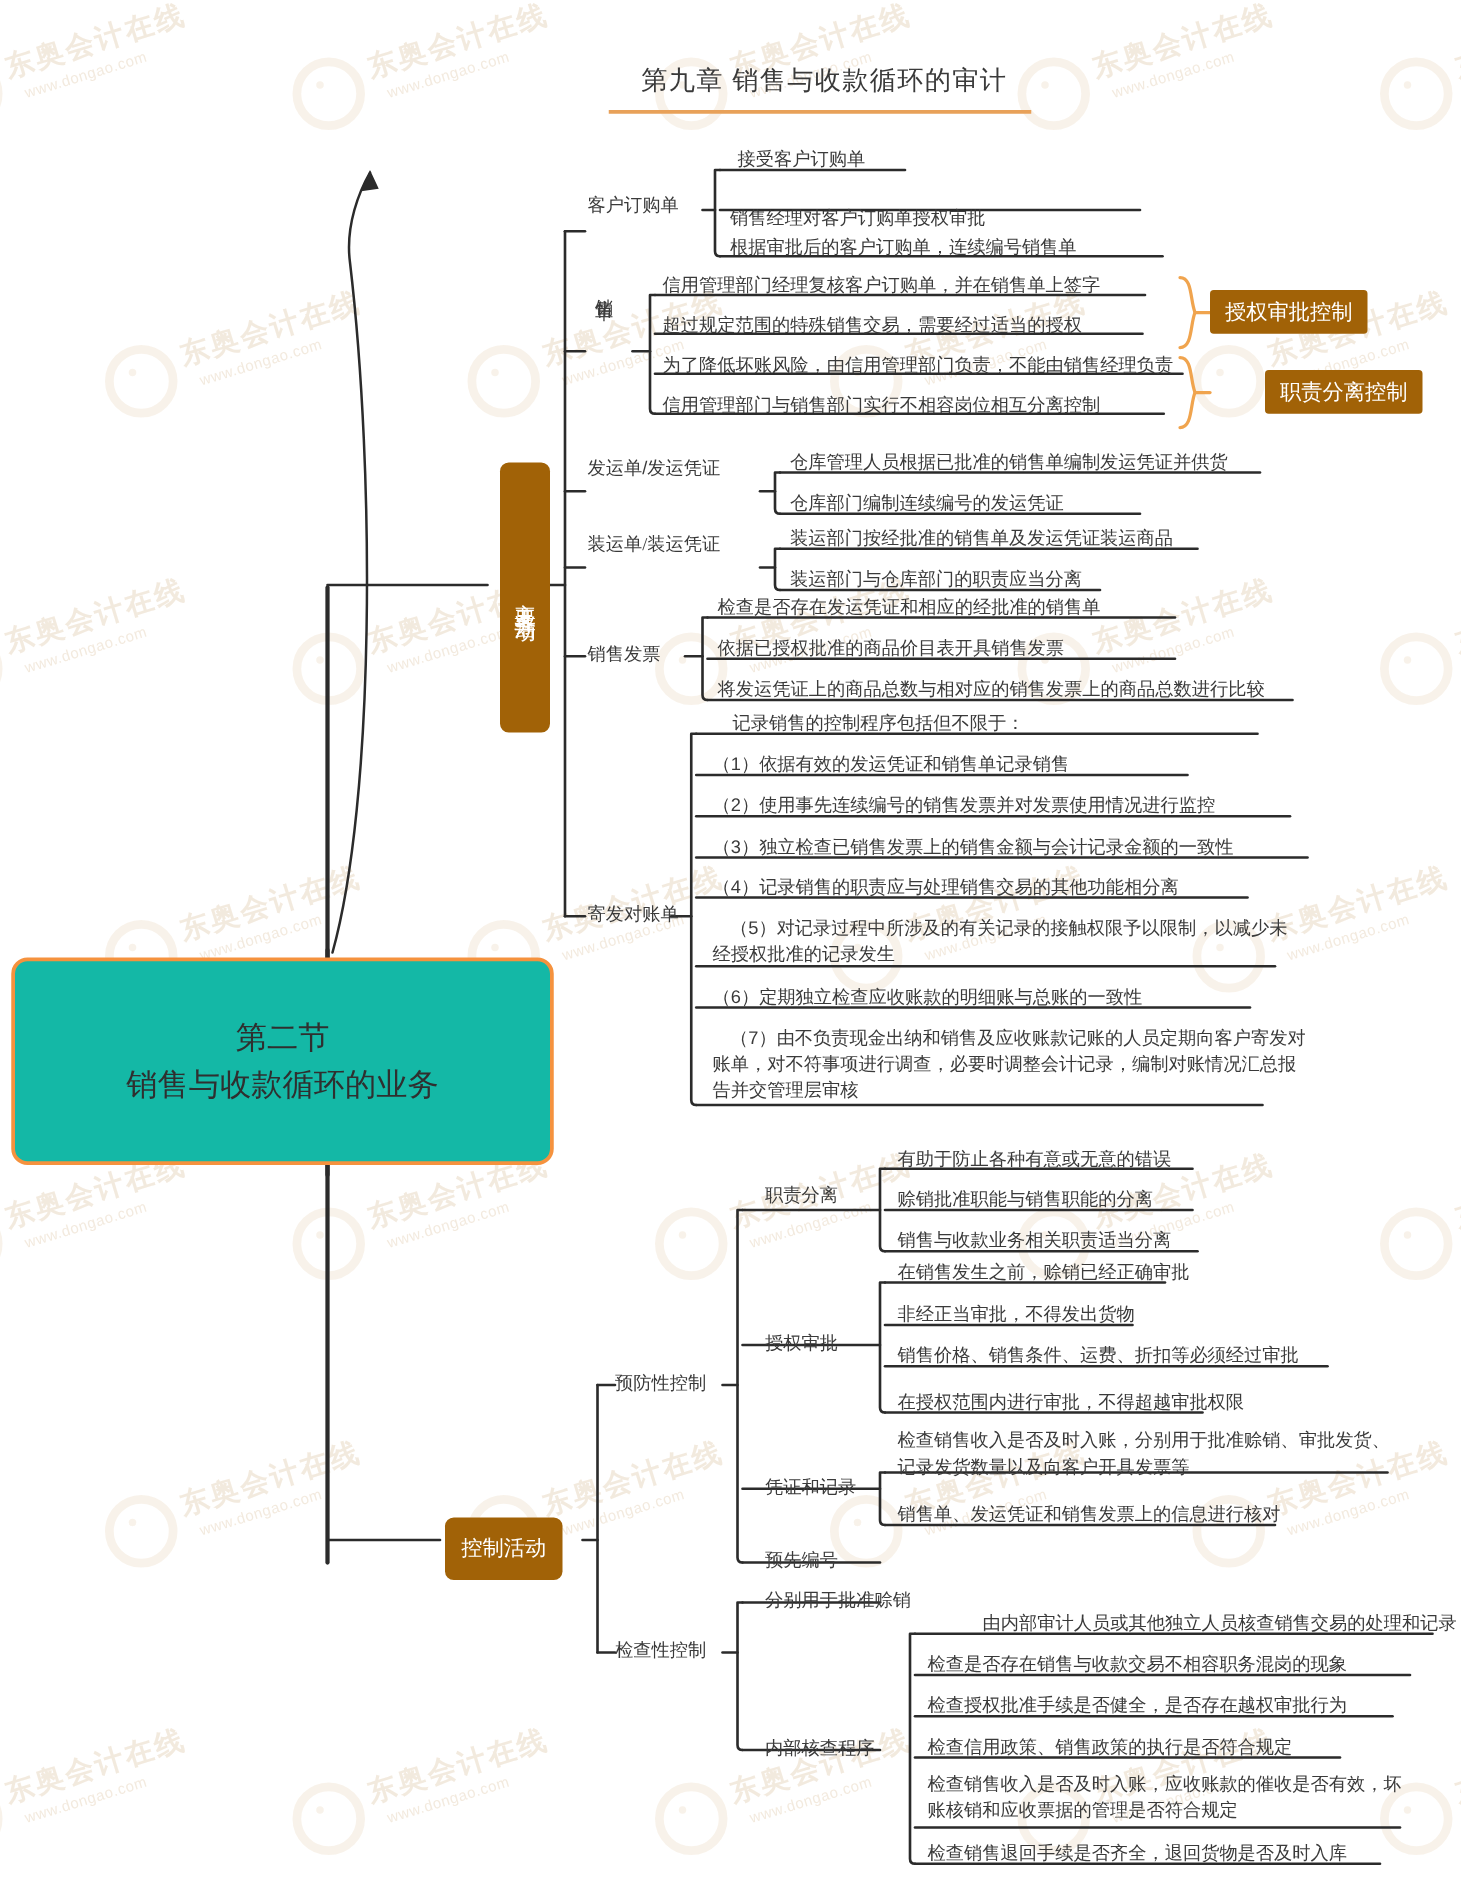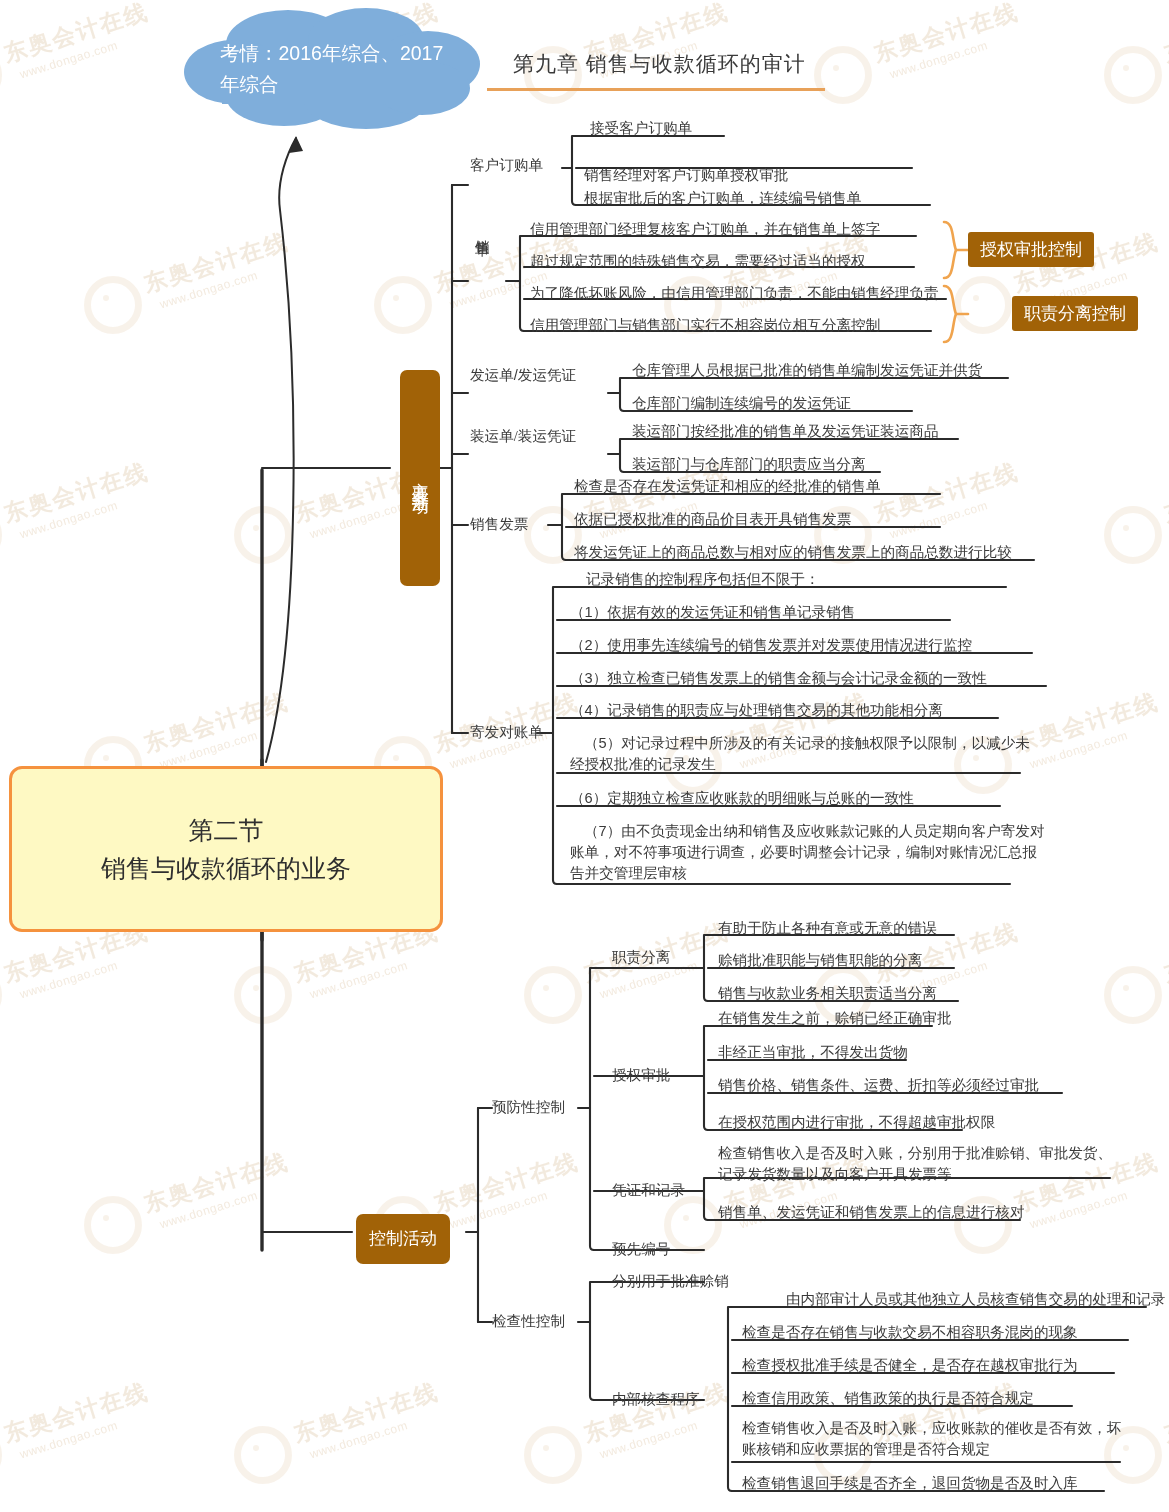--- a/index.html
+++ b/index.html
@@ -38,21 +38,21 @@
   .chip{position:absolute;z-index:3;background:#a16207;color:#fff;
         border-radius:7px;font-size:17px;line-height:1.25;
         display:flex;align-items:center;justify-content:center;text-align:center;}
   .chip.vert{writing-mode:vertical-rl;text-orientation:upright;letter-spacing:3px;
              padding:10px 0;}
   .chip.flat{padding:7px 13px;}
   .chip.badge{font-size:17px;padding:7px 12px;border-radius:3px;}
 
   
   .root{position:absolute;z-index:3;border:3px solid #F5923E;border-radius:13px;
-        background:#fef9c3;display:flex;align-items:center;justify-content:center;
+        background:#14b8a6;display:flex;align-items:center;justify-content:center;
         text-align:center;font-size:25px;line-height:38px;color:#2f2f2f;}
 
   
   .cloud{position:absolute;z-index:3;}
   .cloud .ctxt{position:absolute;left:44px;top:34px;width:240px;color:#fff;
                font-size:19.5px;line-height:31px;z-index:4;}
 
   
   .chap{position:absolute;z-index:3;font-size:21px;color:#3a3a3a;letter-spacing:1px;}
   .chap-rule{position:absolute;z-index:3;height:3px;background:#E8A159;}
@@ -343,35 +343,20 @@
     </g>
 
     <g fill="none" stroke="#F0A44E" stroke-width="2.6" stroke-linecap="round">
       <path d="M944 222 C 954 222, 952 240, 956 250 C 952 260, 954 278, 944 278"></path>
       <path d="M956 250 L968 250"></path>
       <path d="M944 286 C 954 286, 952 304, 956 314 C 952 324, 954 342, 944 342"></path>
       <path d="M956 314 L968 314"></path>
     </g>
   </svg>
 
-  <div class="cloud" style="left:176px;top:4px;width:310px;height:128px;">
-    <svg width="310" height="128" viewBox="0 0 310 128">
-      <g fill="#7FAEDB">
-        <ellipse cx="112" cy="40" rx="62" ry="34"></ellipse>
-        <ellipse cx="190" cy="36" rx="58" ry="32"></ellipse>
-        <ellipse cx="252" cy="60" rx="52" ry="33"></ellipse>
-        <ellipse cx="58" cy="68" rx="50" ry="32"></ellipse>
-        <ellipse cx="108" cy="92" rx="58" ry="30"></ellipse>
-        <ellipse cx="190" cy="96" rx="62" ry="29"></ellipse>
-        <ellipse cx="246" cy="84" rx="48" ry="27"></ellipse>
-        <rect x="46" y="42" width="216" height="58"></rect>
-      </g>
-    </svg>
-    <div class="ctxt">考情：2016年综合、2017年综合</div>
-  </div>
 
   <div class="chap" style="left:513px;top:50px;">第九章 销售与收款循环的审计</div>
   <div class="chap-rule" style="left:487px;top:88px;width:338px;"></div>
 
   <div class="root" style="left:9px;top:766px;width:428px;height:160px;">
     <div>
       <div>第二节</div>
       <div>销售与收款循环的业务</div>
     </div>
   </div>

